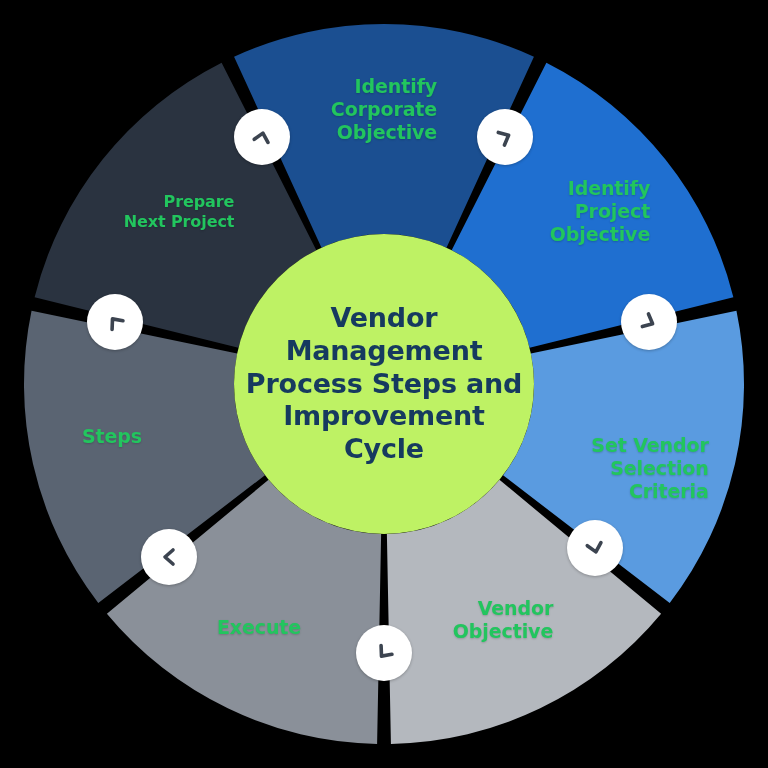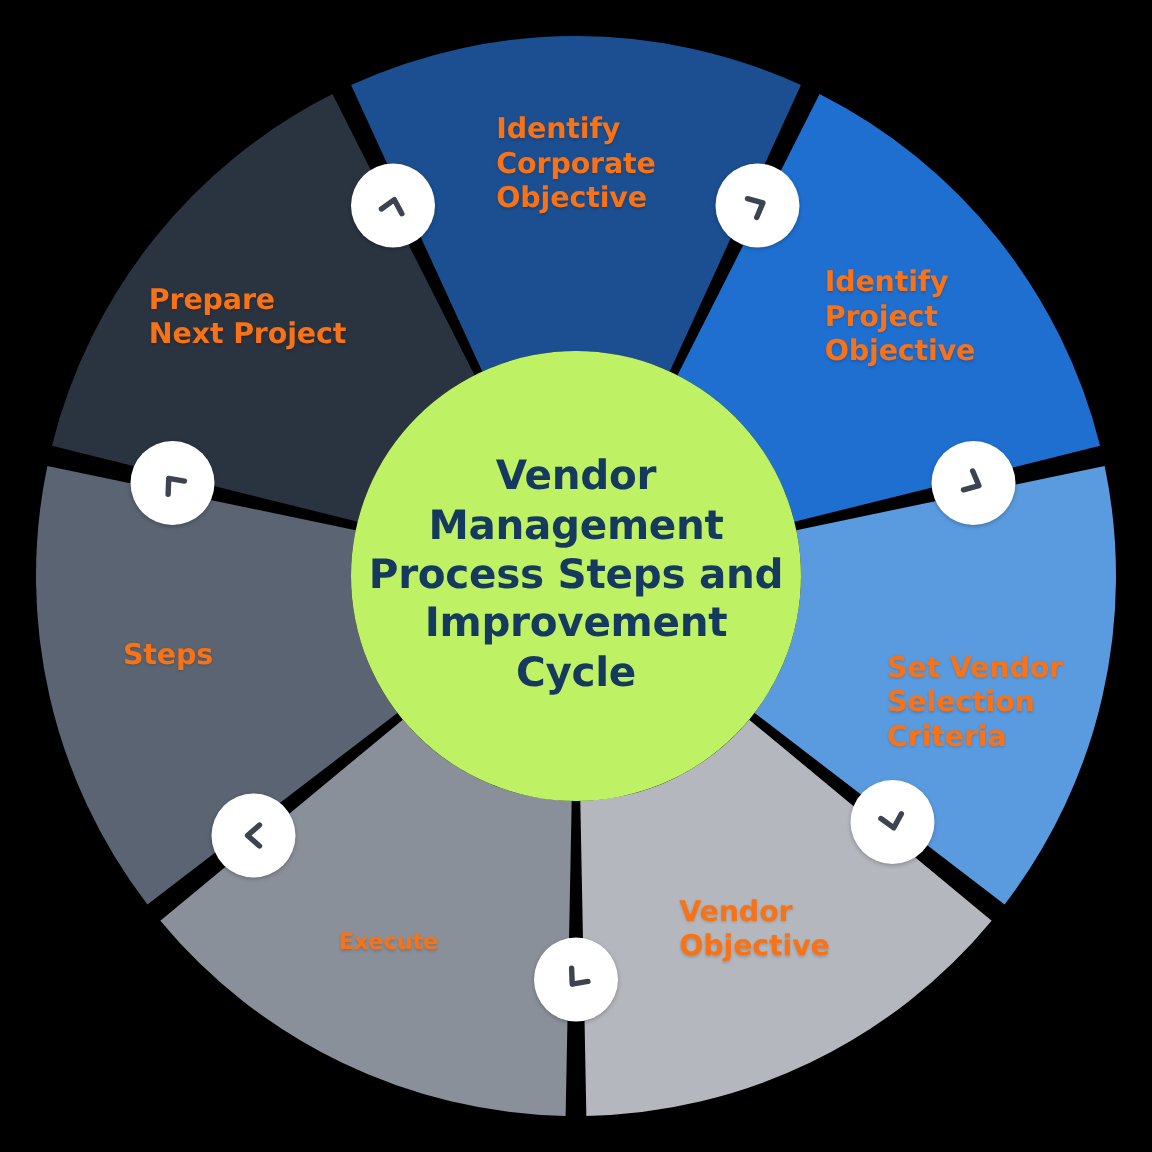--- a/index.html
+++ b/index.html
@@ -8,22 +8,22 @@
     background:#000000;
     font-family:"DejaVu Sans","Liberation Sans",sans-serif;
     overflow:hidden;
   }
   #stage{position:relative;width:768px;height:768px;}
   #wheel{position:absolute;left:0;top:0;width:768px;height:768px;}
 
   .seg-label{
     position:absolute;
     transform:translate(-50%,-50%);
-    text-align:left;
-    color:#f97316;
+    text-align:right;
+    color:#22c55e;
     font-weight:bold;
     font-size:19px;
     line-height:1.22;
     letter-spacing:-0.1px;
     white-space:pre-line;
     pointer-events:none;
     text-shadow:0 1px 2px rgba(0,0,0,.18);
   }
 
   .hub{
@@ -85,23 +85,23 @@
 Corporate
 Objective</div>
       <div class="seg-label" style="left: 600px; top: 212px; font-size: 19px;">Identify
 Project
 Objective</div>
       <div class="seg-label" style="left: 650px; top: 437px; font-size: 19px; margin-top: 32px;">Set Vendor
 Selection
 Criteria</div>
       <div class="seg-label" style="left: 503px; top: 620px; font-size: 19px;">Vendor
 Objective</div>
-      <div class="seg-label" style="left: 259px; top: 628px; font-size: 15px;">Execute</div>
+      <div class="seg-label" style="left: 259px; top: 628px; font-size: 19px;">Execute</div>
       <div class="seg-label" style="left: 112px; top: 437px; font-size: 19px;">Steps</div>
-      <div class="seg-label" style="left: 165px; top: 212px; font-size: 19px;">Prepare
+      <div class="seg-label" style="left: 179px; top: 212px; font-size: 16px;">Prepare
 Next Project</div>
     </div>
 
   <div class="hub">
     <div class="hub-text">Vendor Management
 Process Steps and
 Improvement
 Cycle</div>
   </div>
 

